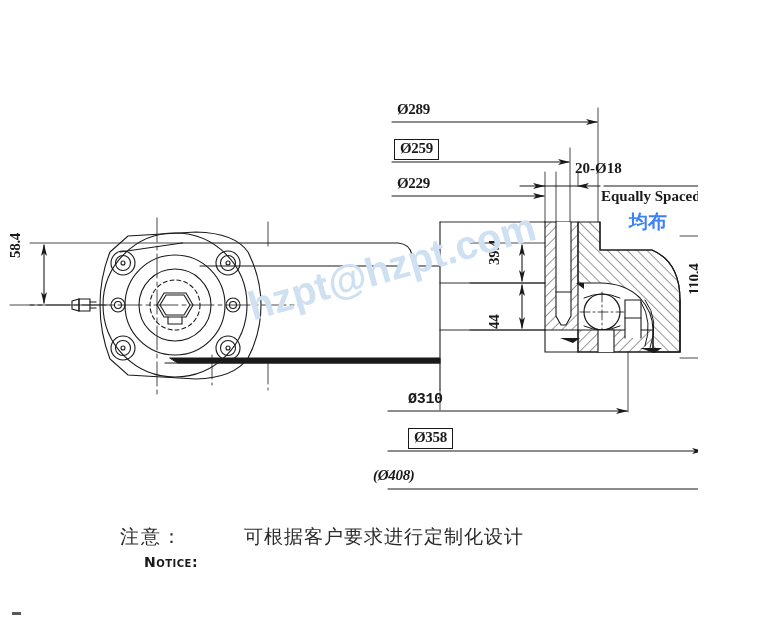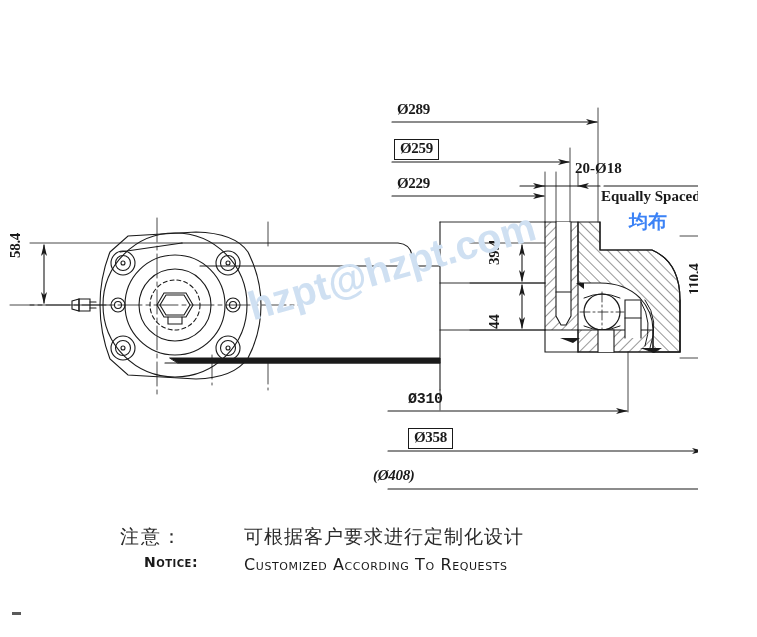--- a/index.html
+++ b/index.html
@@ -349,18 +349,17 @@
   <div class="dim boxed" style="left:408px; top:428px;">Ø358</div>
 
   <div class="dim" style="left:373px; top:467px;font-style:italic;">(Ø408)</div>
 
   <div id="watermark">hzpt@hzpt.com</div>
 
   <div id="footer">
     <div class="ft-cn-left">注意：</div>
     <div class="ft-cn-right">可根据客户要求进行定制化设计</div>
     <div class="ft-en-left">Notice:</div>
-    <div class="ft-en-right">Customized According To Requests</div>
   </div>
 
   <div id="corner-mark"></div>
 
 </div>
 
 </body></html>

